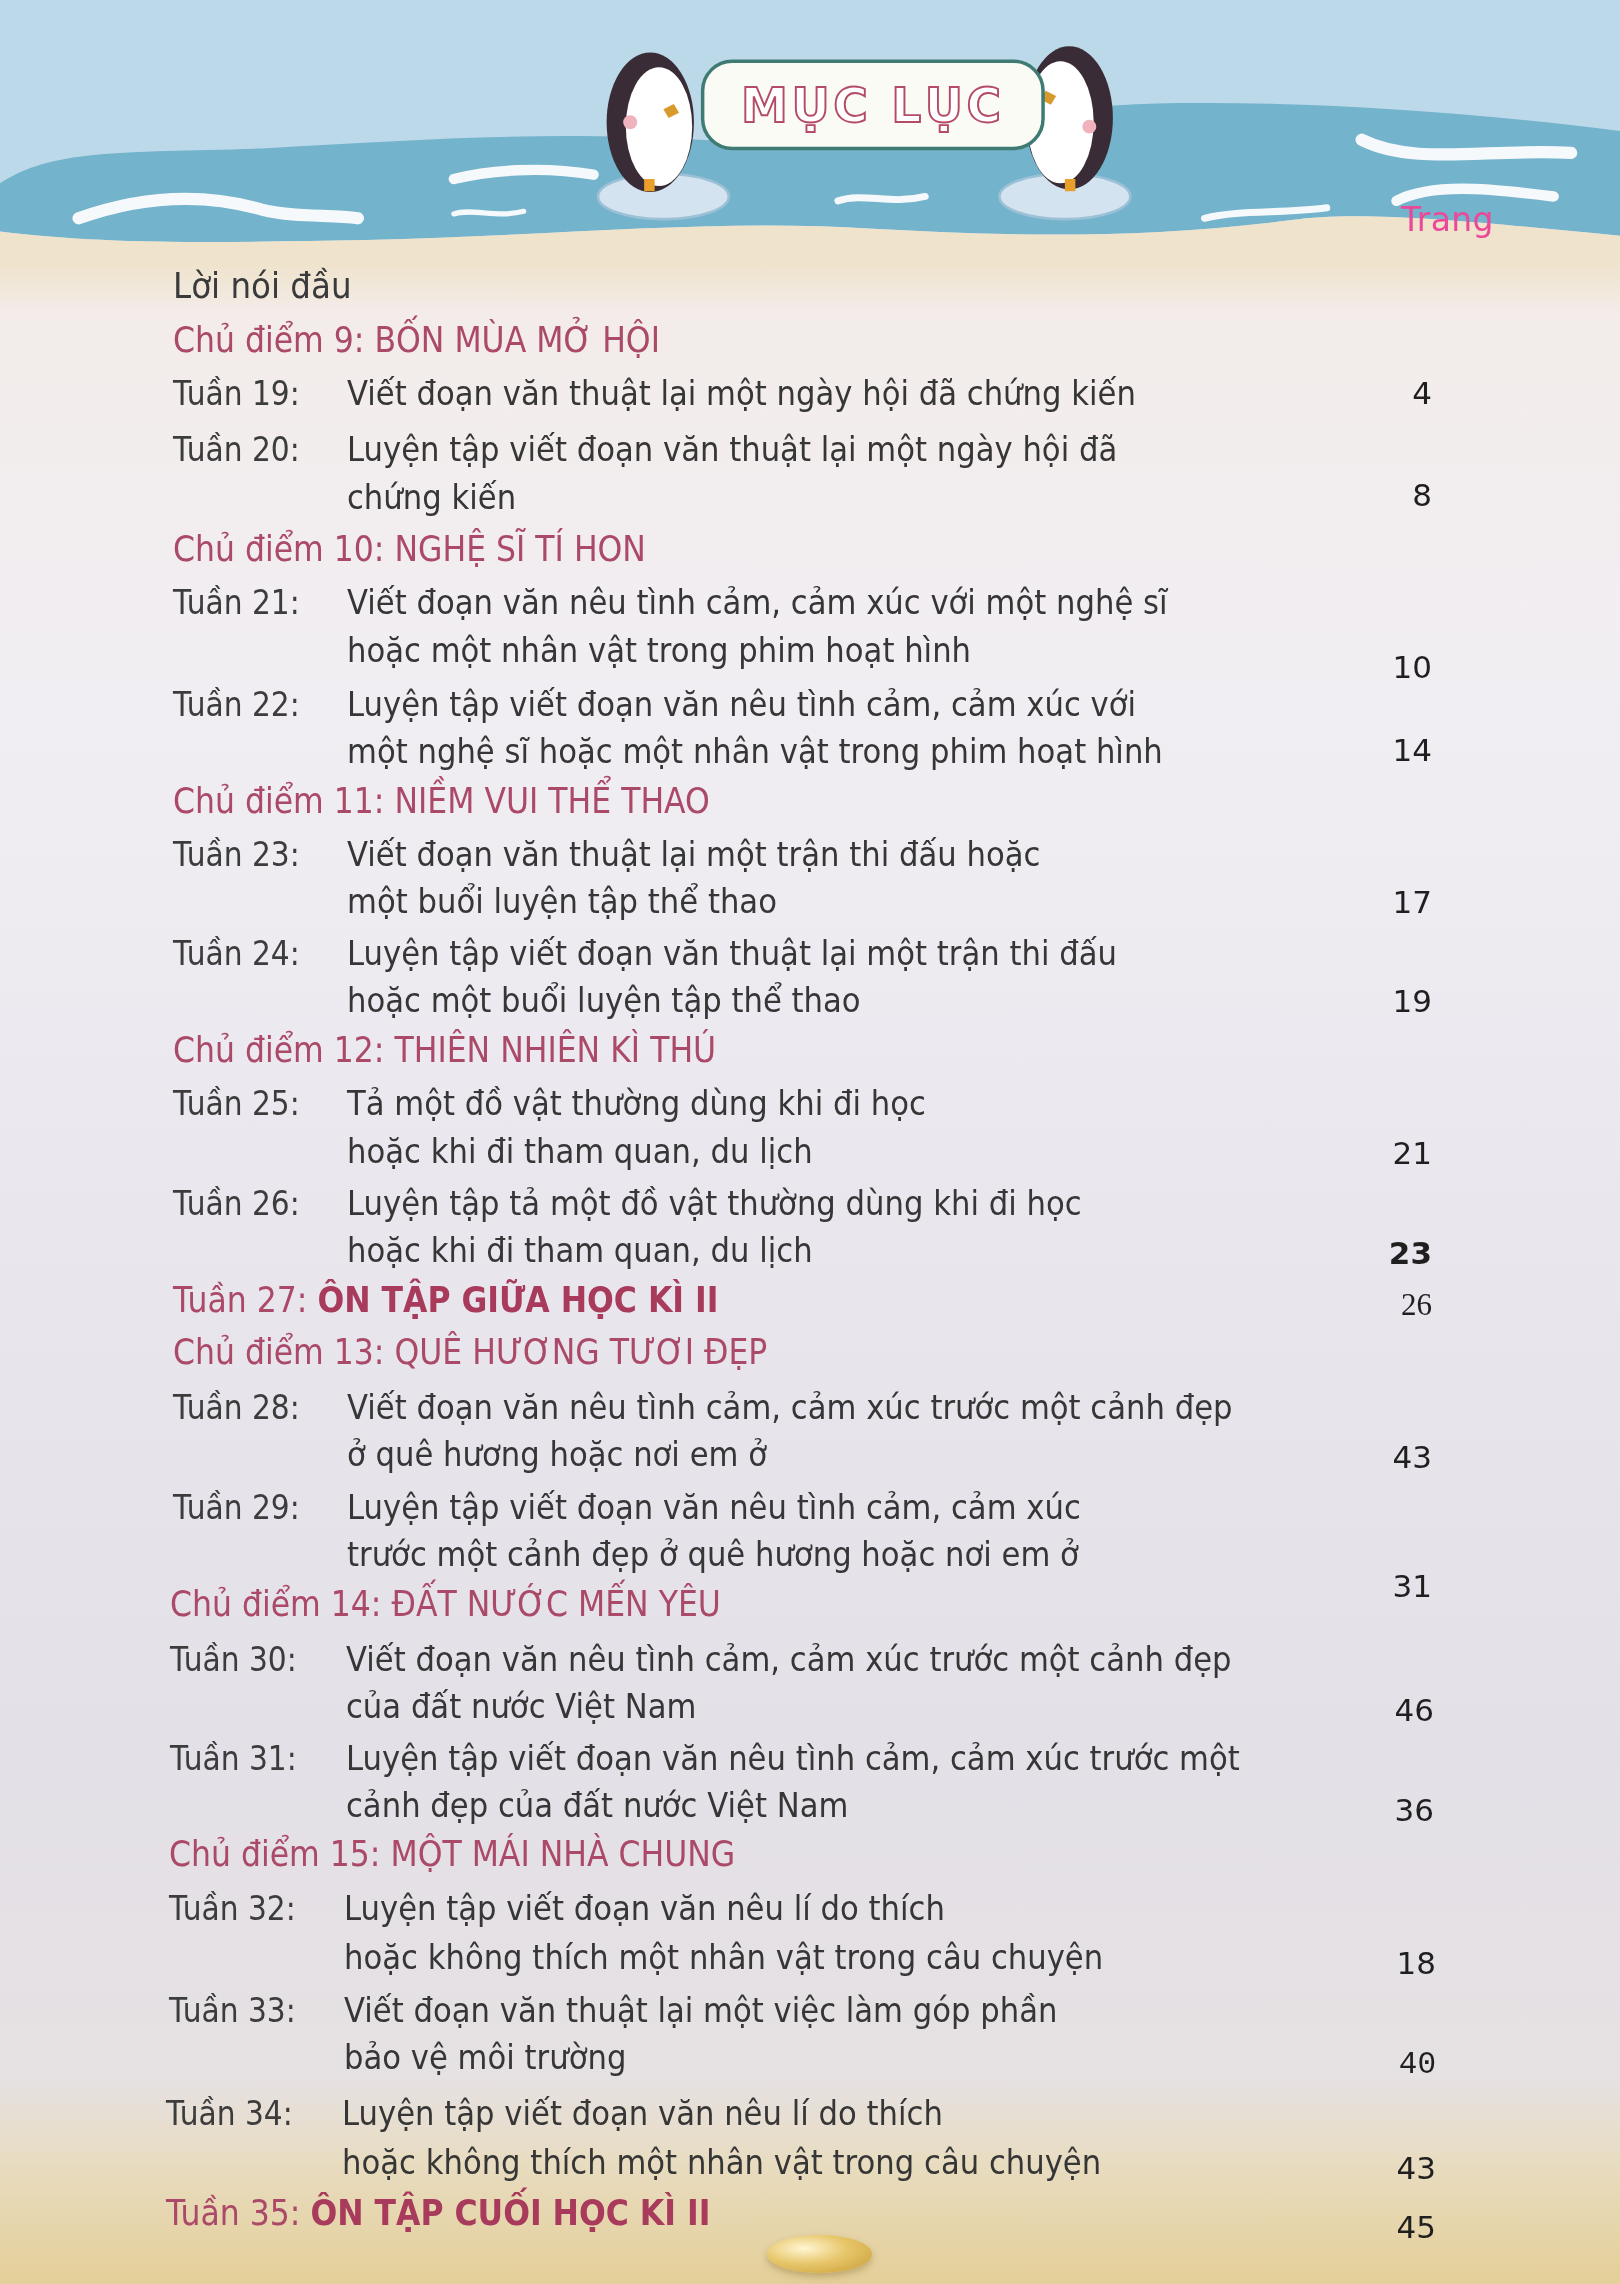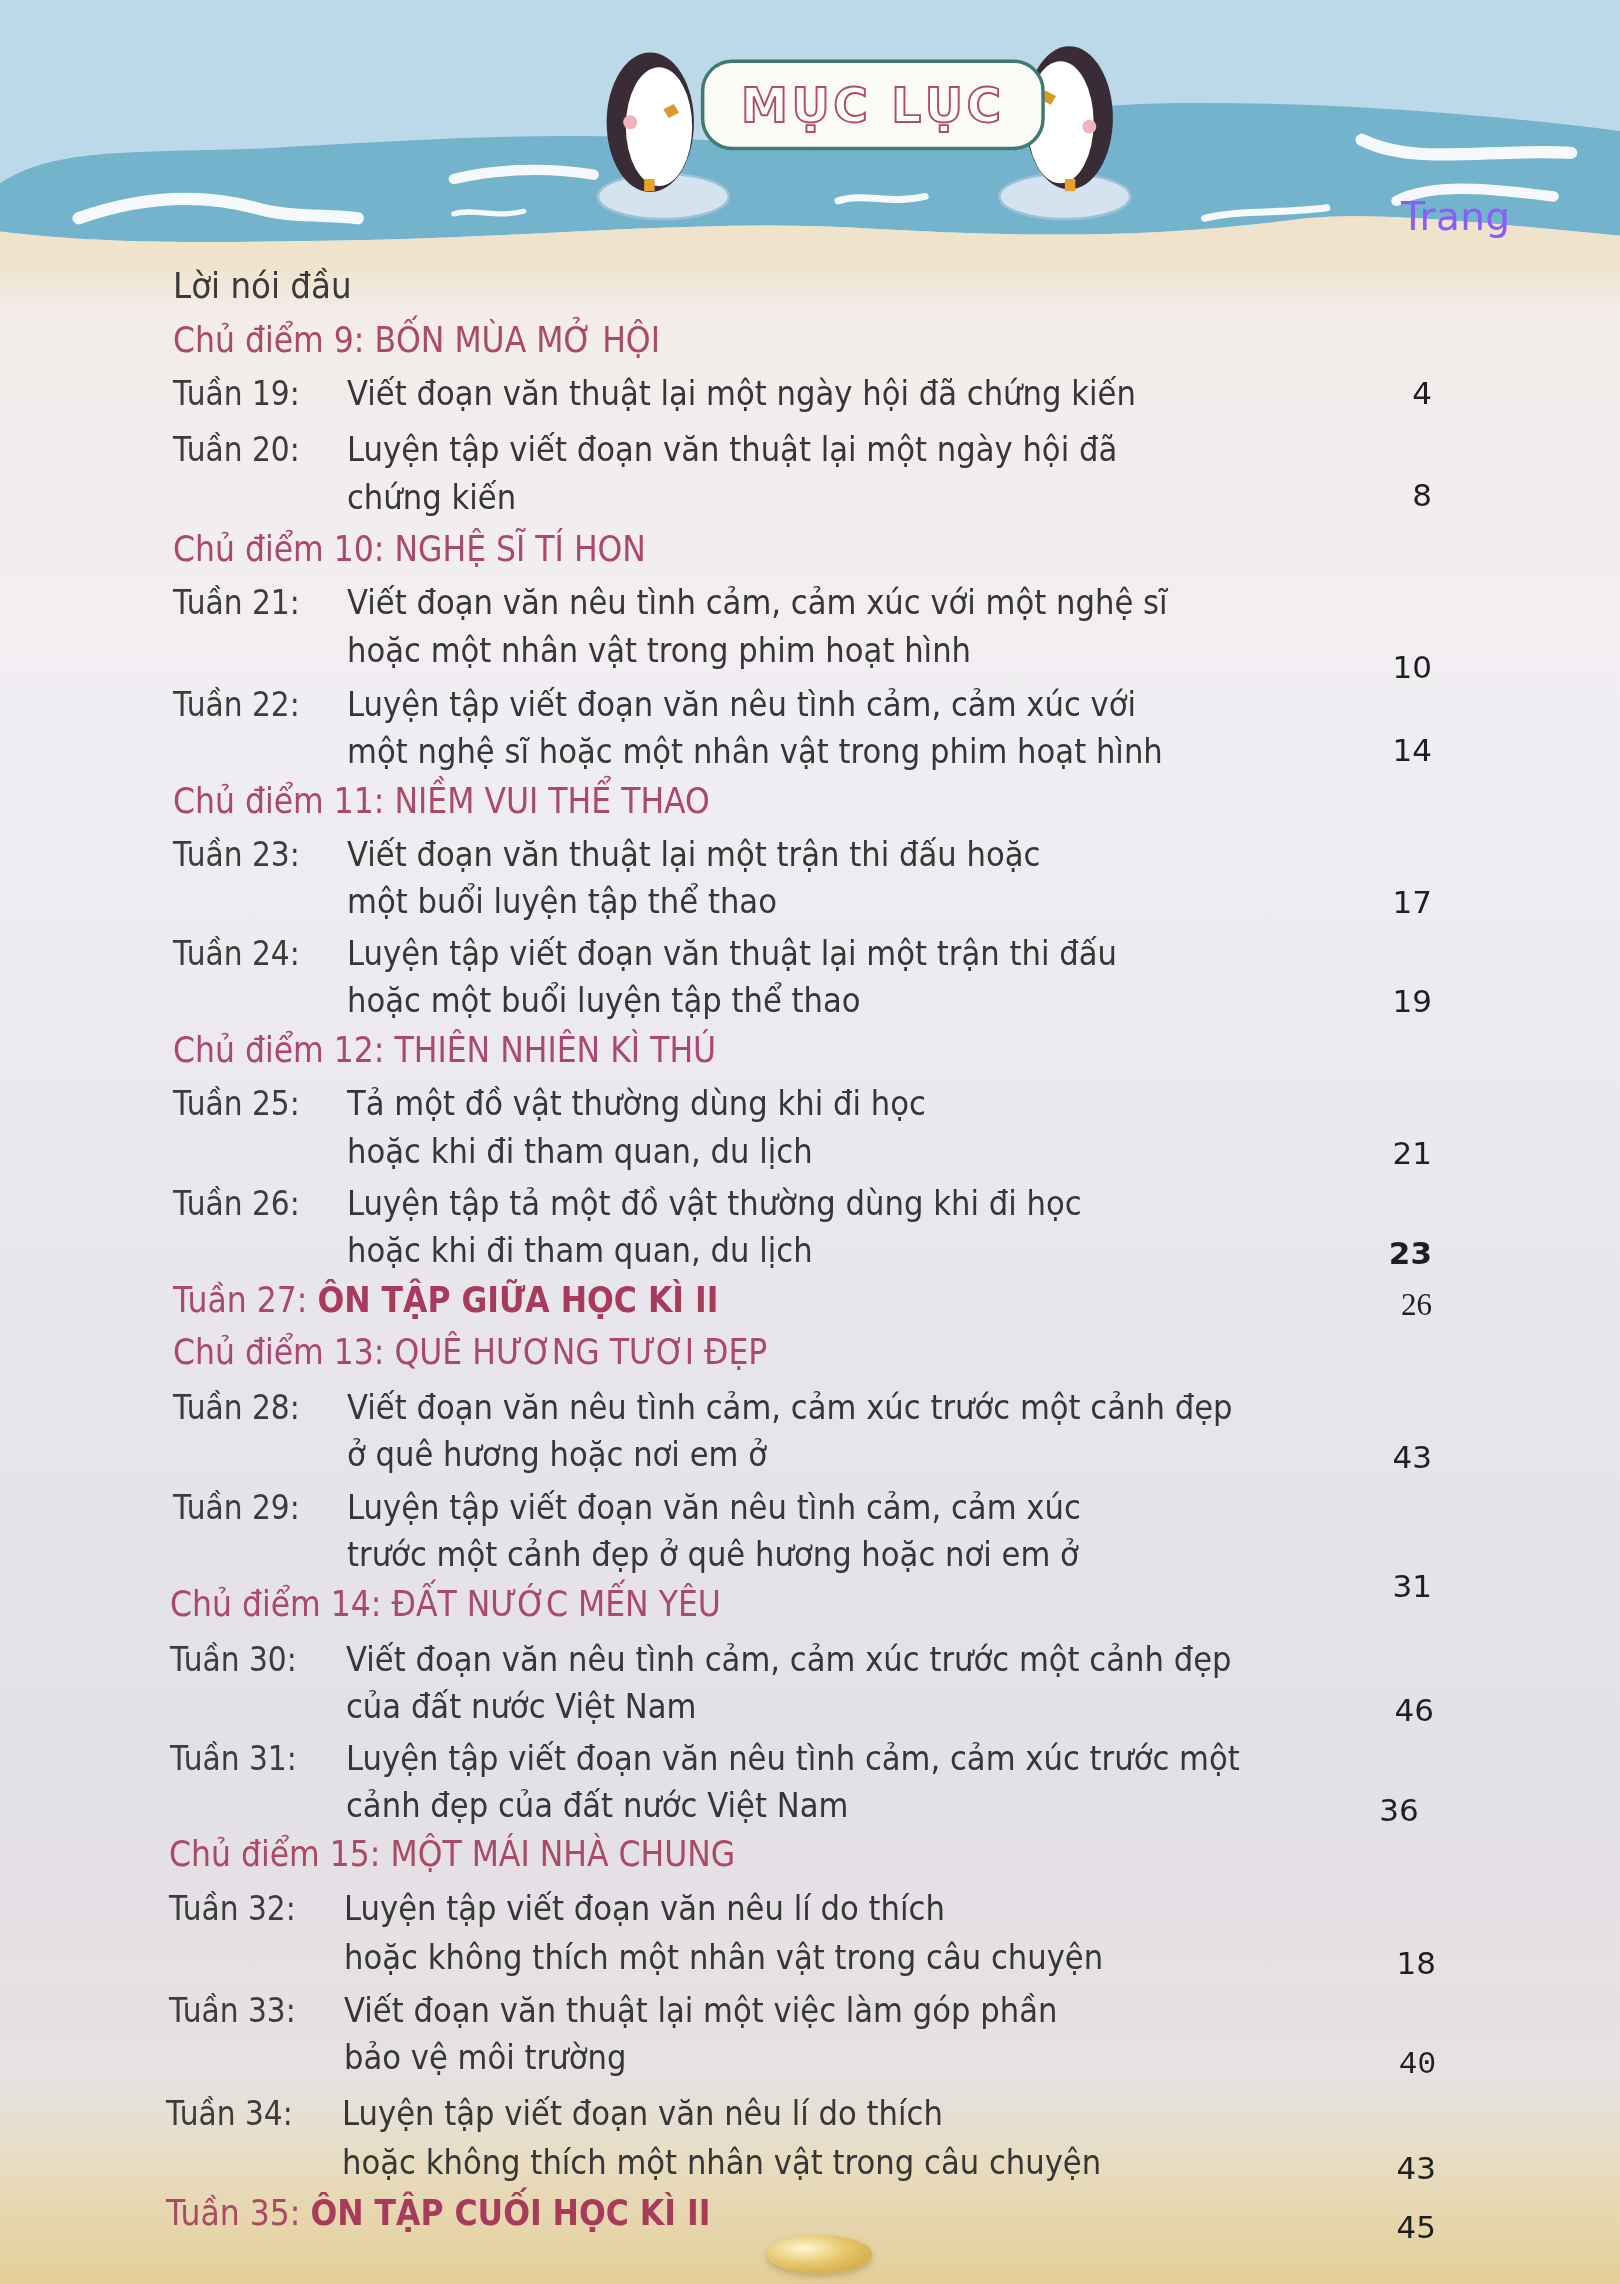--- a/index.html
+++ b/index.html
@@ -10,22 +10,22 @@
       background: linear-gradient(180deg,
         #bcd9ea 0px, #c3dcea 140px,
         #efe3cb 262px, #f3ecea 314px,
         #f1eef3 698px, #e9e6ee 1222px, #e3e0e8 1746px,
         #e6e1e2 2078px, #e8dcc0 2165px, #e4cf98 2284px);
     }
     .sky { position: absolute; left: 0; top: 0; width: 1620px; height: 262px; overflow: hidden; }
     .sky svg { display: block; }
 
     .trang {
-      position: absolute; left: 1401px; top: 194px;
-      font-size: 39px; color: #8b5cf6; letter-spacing: 0.4px;
+      position: absolute; left: 1401px; top: 200px;
+      font-size: 33px; color: #ec4899; letter-spacing: 0.4px;
     }
 
     .toc { position: absolute; left: 0; top: 0; width: 1620px; }
     .plain {
       position: absolute; left: 173px; font-size: 35px; color: #3a3a3a;
       transform: scaleX(0.93); transform-origin: left center; white-space: nowrap;
     }
     .topic {
       position: absolute; font-size: 35px; color: #ab4a68;
       transform: scaleX(0.9); transform-origin: left center; white-space: nowrap;
@@ -185,21 +185,21 @@
   <div>
     <div class="week-label" style="left:170px; top:1640px;">Tuần 30:</div>
     <div class="week-line" style="left:346px; top:1640px;">Viết đoạn văn nêu tình cảm, cảm xúc trước một cảnh đẹp</div>
     <div class="week-line" style="left:346px; top:1687px;">của đất nước Việt Nam</div>
     <div class="page" style="left:1364px; top:1692px;">46</div>
   </div>
   <div>
     <div class="week-label" style="left:170px; top:1739px;">Tuần 31:</div>
     <div class="week-line" style="left:346px; top:1739px;">Luyện tập viết đoạn văn nêu tình cảm, cảm xúc trước một</div>
     <div class="week-line" style="left:346px; top:1786px;">cảnh đẹp của đất nước Việt Nam</div>
-    <div class="page" style="left:1364px; top:1792px;text-align:center;">36</div>
+    <div class="page" style="left:1364px; top:1792px;">36</div>
   </div>
 
   <div class="topic" style="left:169px; top:1834px;">Chủ điểm 15: MỘT MÁI NHÀ CHUNG</div>
   <div>
     <div class="week-label" style="left:169px; top:1889px;">Tuần 32:</div>
     <div class="week-line" style="left:344px; top:1889px;">Luyện tập viết đoạn văn nêu lí do thích</div>
     <div class="week-line" style="left:344px; top:1938px;">hoặc không thích một nhân vật trong câu chuyện</div>
     <div class="page" style="left:1366px; top:1945px;">18</div>
   </div>
   <div>

